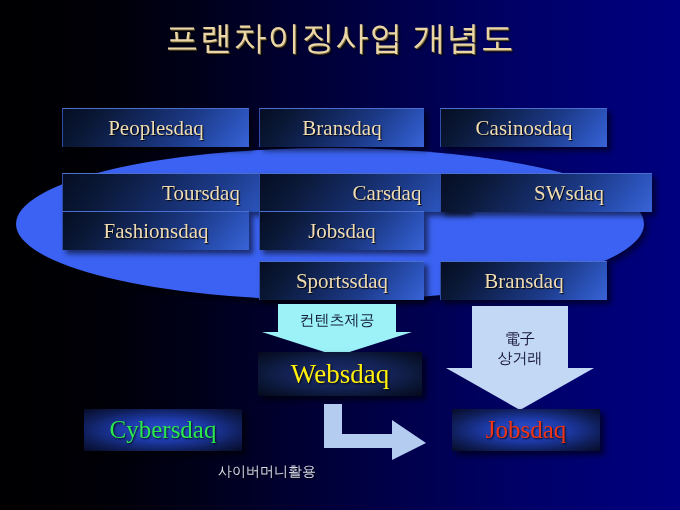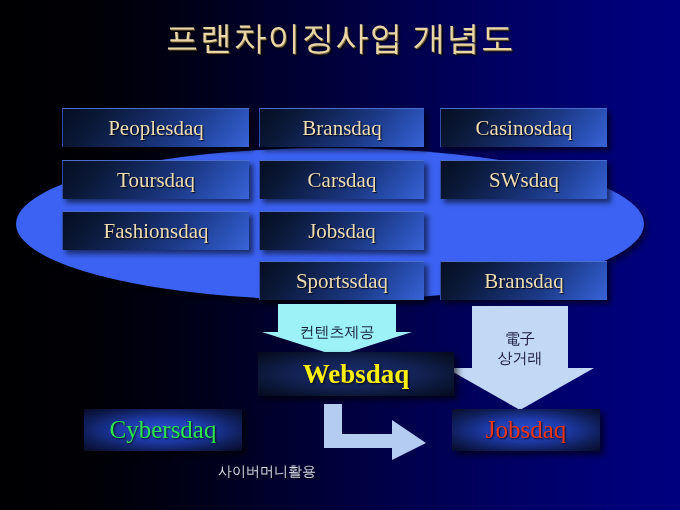--- a/index.html
+++ b/index.html
@@ -63,21 +63,21 @@
     text-shadow: 1px 1px 1px rgba(0,0,0,0.9);
     white-space: nowrap;
     line-height: 1;
   }
   
   .c0 { left: 62px;  width: 186px; }
   .c1 { left: 259px; width: 164px; }
   .c2 { left: 440px; width: 166px; }
   
   .r0 { top: 108px; }
-  .r1 { top: 160px; }
+  .r1 { top: 173px; padding-left: 45px; }
   .r2 { top: 211px; }
   .r3 { top: 261px; }
 
   
   .fat-arrow {
     position: absolute;
     width: 100%; height: 100%;
     left: 0; top: 0;
   }
   .arrow-wrap {
@@ -94,33 +94,33 @@
     font-family: "Liberation Sans", sans-serif;
     white-space: pre-line;
     pointer-events: none;
   }
 
   
   #arrow-left  { left: 86px;  top: 306px; width: 148px; height: 104px; }
   #arrow-left  .label { top: 23px; }
   
   #arrow-center{ left: 262px; top: 304px; width: 150px; height: 52px; }
-  #arrow-center .label { top: 6px; color: #142038; margin-top: 12px; }
+  #arrow-center .label { top: 6px; color: #142038; }
   
   #arrow-right { left: 446px; top: 306px; width: 148px; height: 104px; }
   #arrow-right .label { top: 23px; }
 
   
   #websdaq {
     position: absolute;
     left: 258px; top: 352px;
-    width: 196px; height: 44px;
+    width: 164px; height: 44px;
     background: radial-gradient(ellipse at 50% 50%, #1a2d6e 0%, #132254 45%, #0a1533 75%, #05091c 100%);
     box-shadow: 4px 4px 6px rgba(0,0,0,0.6);
-    display: flex; align-items: center; justify-content: center; font-weight: bold;
+    display: flex; align-items: center; justify-content: center;
   }
   #websdaq span {
     font-size: 27px;
     color: #FFF010;
     text-shadow: 1px 1px 2px rgba(0,0,0,0.9);
     white-space: nowrap;
   }
 
   
   .bottombox {

